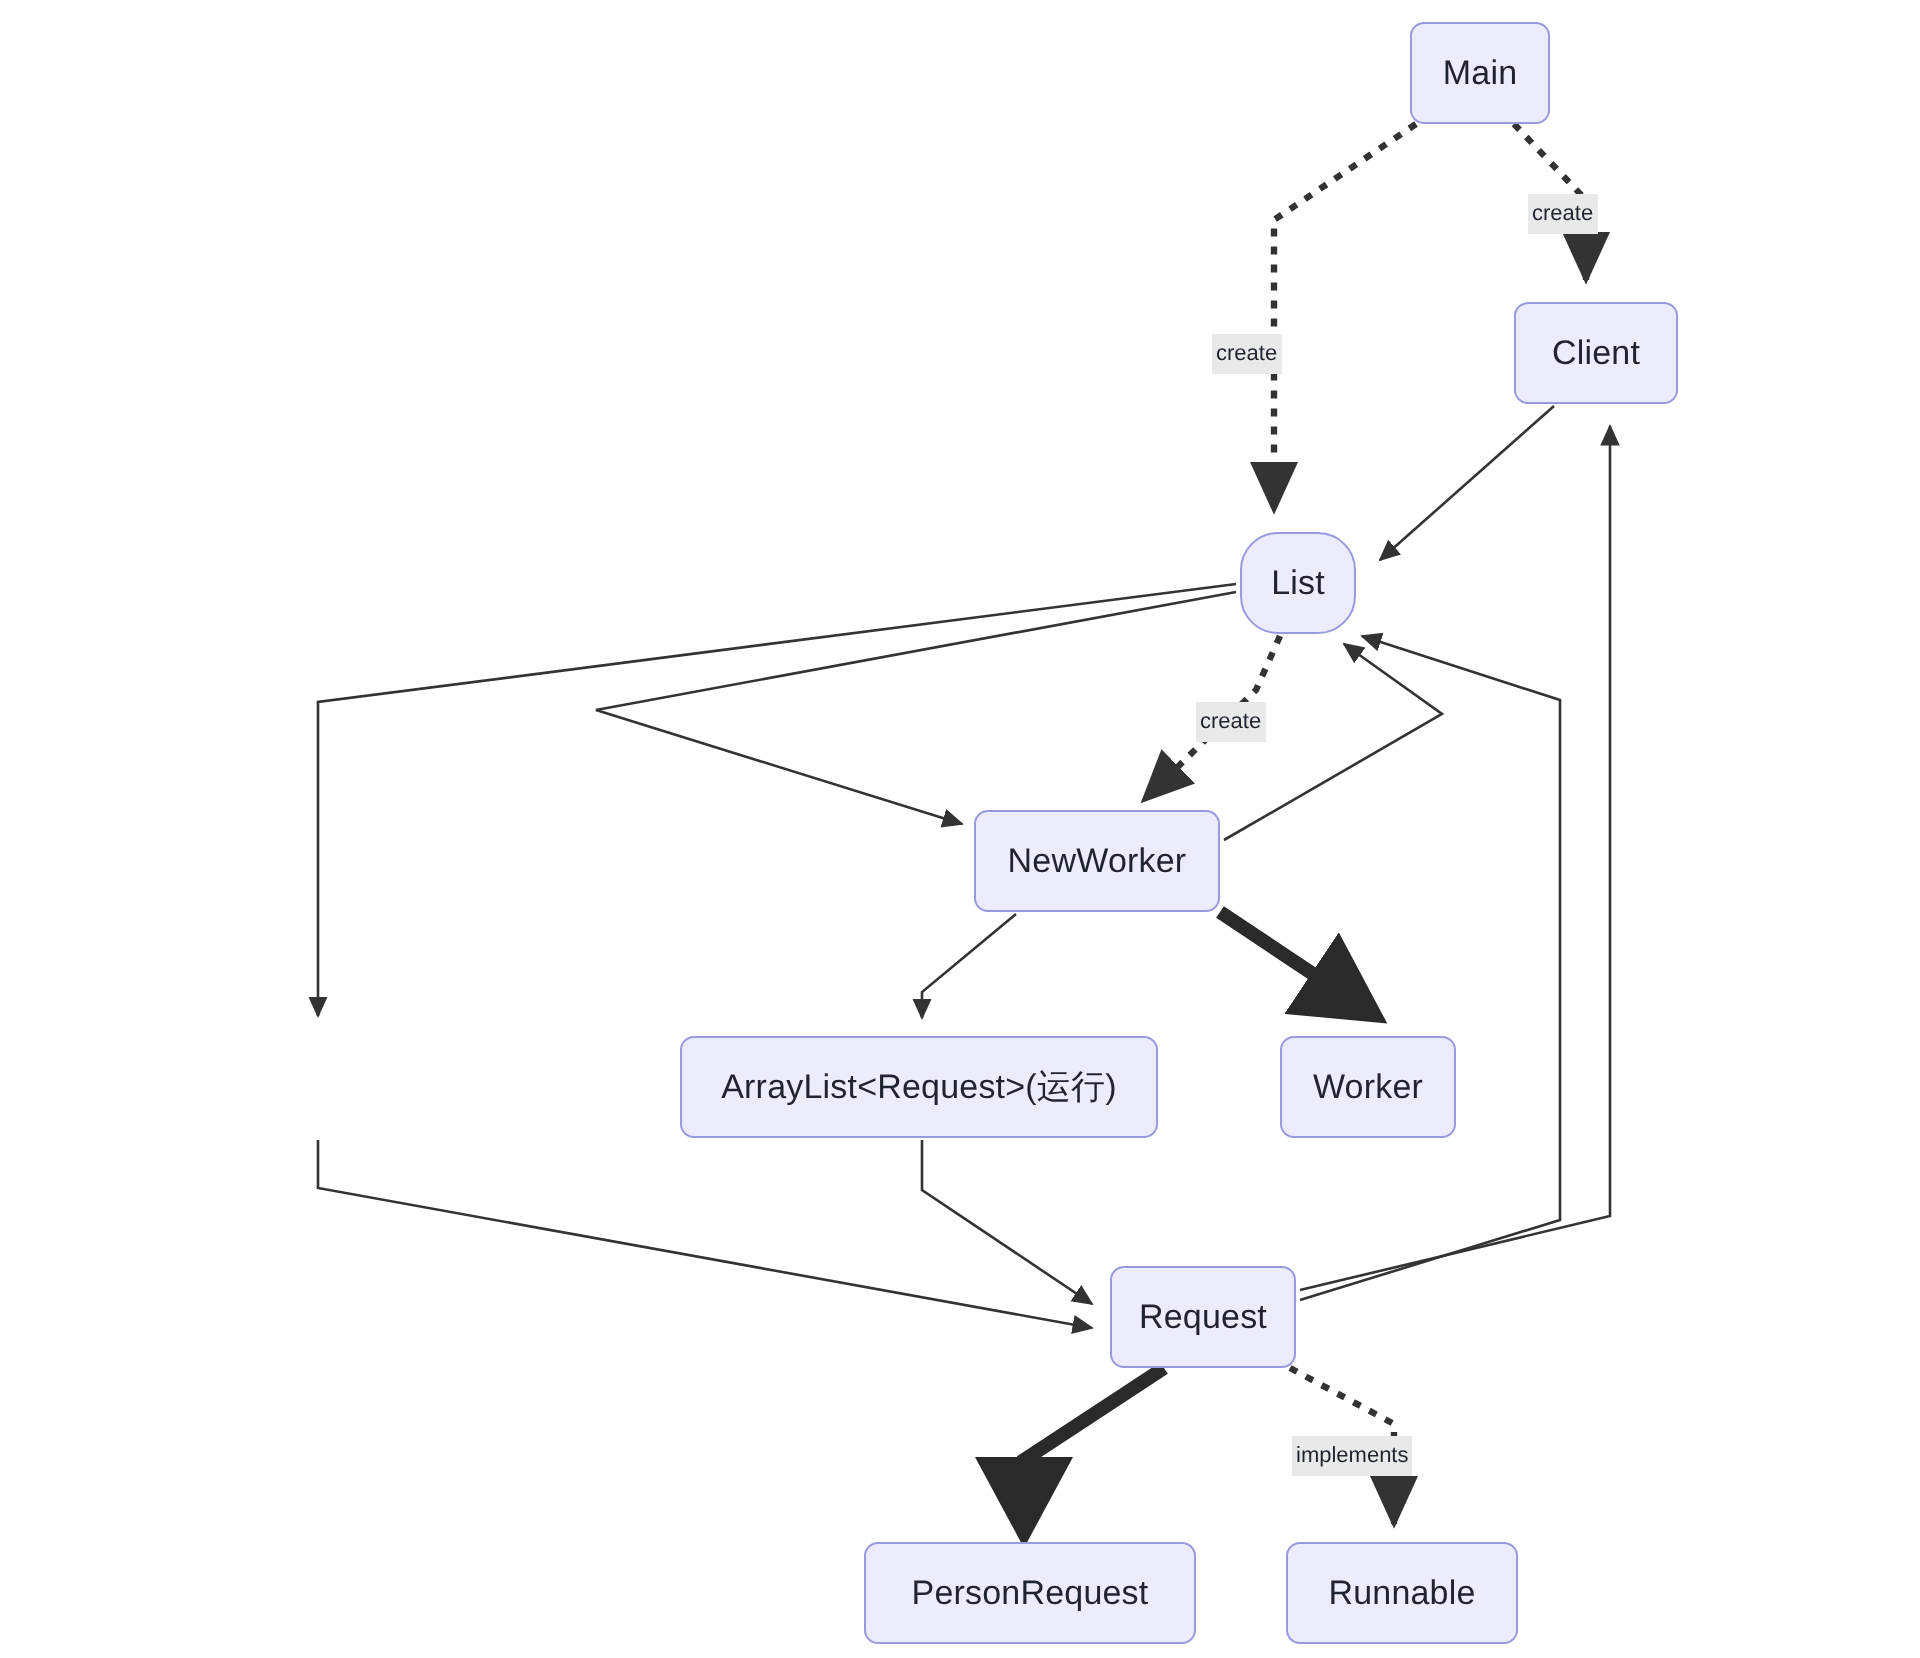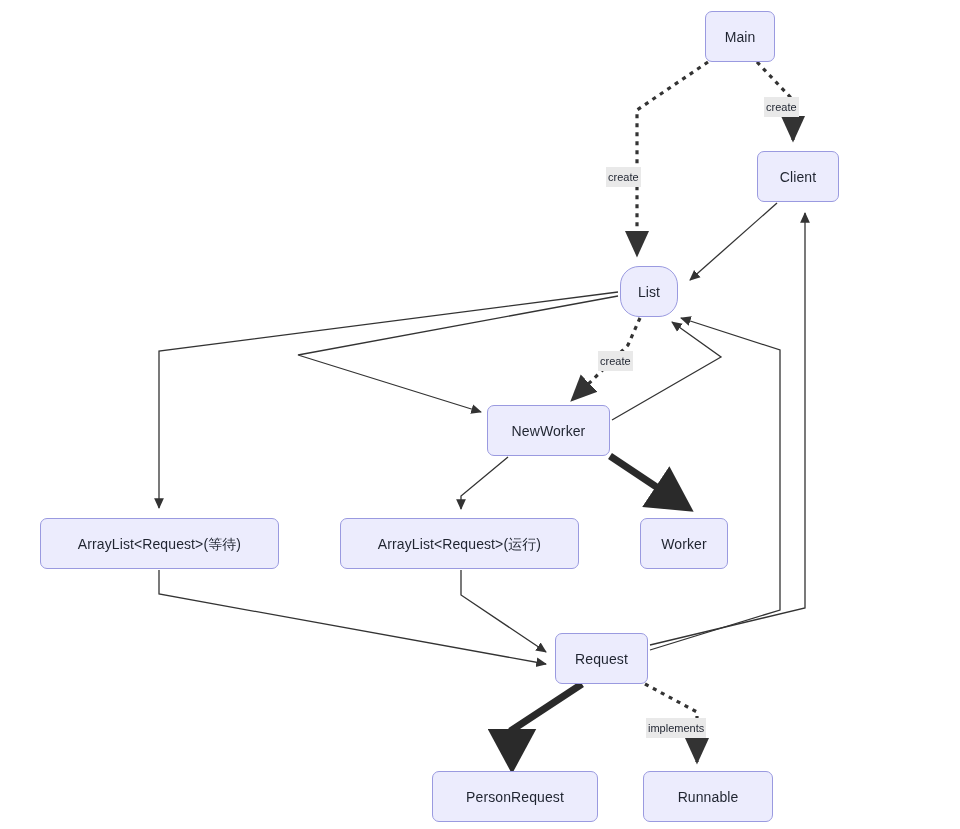--- a/index.html
+++ b/index.html
@@ -24,21 +24,21 @@
     width: 960px;
     height: 829px;
   }
   .node {
     position: absolute;
     box-sizing: border-box;
     background: #ececfd;
     border: 1px solid #9a9ae0;
     border-radius: 7px;
     color: #1f2430;
-    font-size: 14px;
+    font-size: 17px;
     line-height: 1;
     display: flex;
     align-items: center;
     justify-content: center;
     white-space: nowrap;
     letter-spacing: 0.1px;
   }
   .edge-label {
     position: absolute;
     background: #e9e9e9;
@@ -104,41 +104,38 @@
   </div>
 
   <div class="node" style="left:620px; top:266px; width:58px; height:51px;border-radius:19px;">
     <span>List</span>
   </div>
 
   <div class="node" style="left:487px; top:405px; width:123px; height:51px;">
     <span>NewWorker</span>
   </div>
 
-  <div class="node" style="left:40px; top:518px; width:239px; height:51px;">
-    <span>ArrayList&lt;Request&gt;(等待)</span>
-  </div>
 
   <div class="node" style="left:340px; top:518px; width:239px; height:51px;">
     <span>ArrayList&lt;Request&gt;(运行)</span>
   </div>
 
   <div class="node" style="left:640px; top:518px; width:88px; height:51px;">
     <span>Worker</span>
   </div>
 
   <div class="node" style="left:555px; top:633px; width:93px; height:51px;">
     <span>Request</span>
   </div>
 
   <div class="node" style="left:432px; top:771px; width:166px; height:51px;">
     <span>PersonRequest</span>
   </div>
 
-  <div class="node" style="left:643px; top:771px; width:130px; height:51px;">
+  <div class="node" style="left:643px; top:771px; width:116px; height:51px;">
     <span>Runnable</span>
   </div>
 
   <div class="edge-label" style="left:764px; top:97px;">create</div>
 
   <div class="edge-label" style="left:606px; top:167px;">create</div>
 
   <div class="edge-label" style="left:598px; top:351px;">create</div>
 
   <div class="edge-label" style="left:646px; top:718px;">implements</div>

